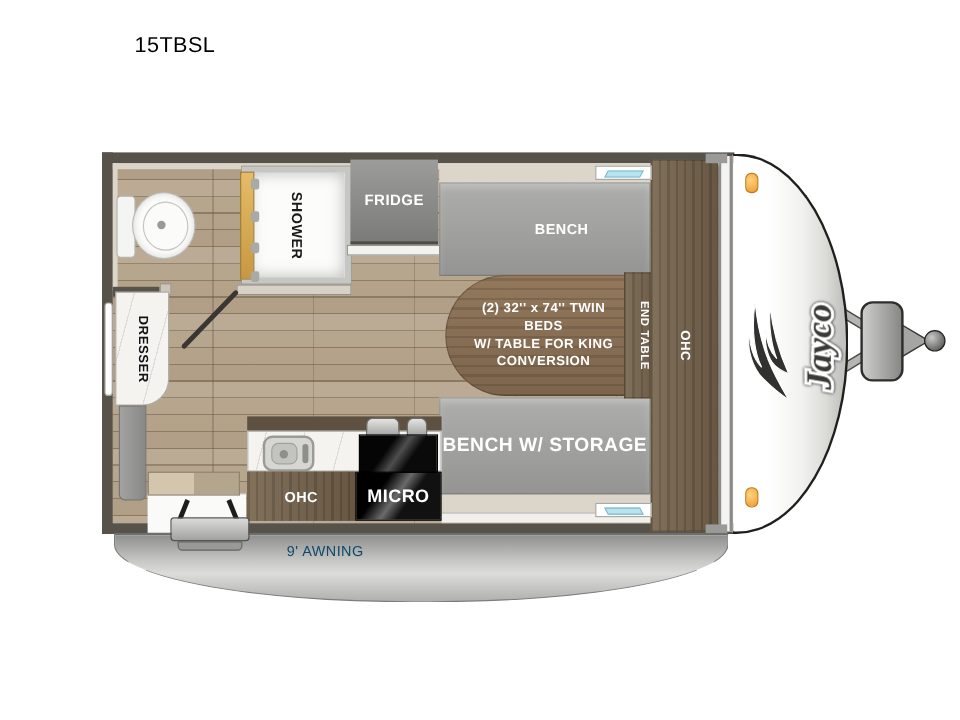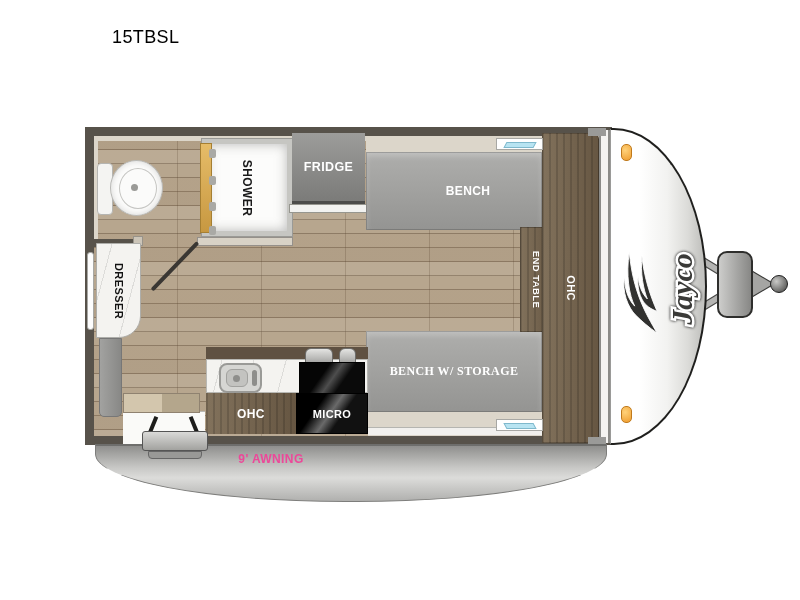--- a/index.html
+++ b/index.html
@@ -86,21 +86,26 @@
 
   <div class="abs flexc" style="left:292px;top:133px;width:73px;height:71px;background:linear-gradient(180deg,#9c9c9a,#7b7b79);border-bottom:3px solid #4c4c4a;align-items:center;">
     <span class="lbl" style="font-size:12.5px;">FRIDGE</span>
   </div>
   <div class="abs" style="left:289px;top:204px;width:78px;height:9px;background:#f2f2f0;border:1px solid #96968f;"></div>
 
   <div class="abs flexc fabric" style="left:366px;top:152px;width:176px;height:78px;">
     <span class="lbl" style="font-size:12px;margin-left:28px;">BENCH</span>
   </div>
   <div class="abs flexc fabric" style="left:366px;top:331px;width:176px;height:81px;">
-    <span class="lbl" style="font-size:12px;font-family:Liberation Serif, serif;">BENCH W/ STORAGE</span>
+    <span class="lbl" style="font-size:16px;">BENCH W/ STORAGE</span>
+  </div>
+  <div class="abs flexc wood-h" style="left:371px;top:229px;width:150px;height:101px;border-radius:51px 0 0 51px;box-shadow:inset 0 0 0 1px rgba(0,0,0,.2);">
+    <span class="lbl pre" style="font-size:11px;line-height:1.35;padding-left:14px;">(2) 32'' x 74'' TWIN BEDS
+W/ TABLE FOR KING
+CONVERSION</span>
   </div>
   <div class="abs flexc vlabel wood-v" style="left:520px;top:227px;width:33px;height:105px;box-shadow:inset 0 0 0 1px rgba(0,0,0,.25);">
     <span class="lbl" style="font-size:9.5px;">END TABLE</span>
   </div>
 
   <div class="abs flexc vlabel wood-v" style="left:542px;top:133px;width:57px;height:310px;border-radius:0 6px 6px 0;box-shadow:inset 0 0 0 1px rgba(0,0,0,.22);">
     <span class="lbl" style="font-size:11px;">OHC</span>
   </div>
   <div class="abs" style="left:599px;top:130px;width:11px;height:313px;background:#f4f3f1;border-left:2px solid #8b8b88;border-right:2px solid #8b8b88;"></div>
 
@@ -124,31 +129,31 @@
     <div class="abs" style="left:12px;top:10px;width:7px;height:7px;background:#8e8e8b;border-radius:50%;"></div>
     <div class="abs" style="left:31px;top:5px;width:5px;height:16px;background:#8e8e8b;border-radius:3px;"></div>
   </div>
   <div class="abs" style="left:305px;top:348px;width:28px;height:18px;background:linear-gradient(180deg,#e4e4e2,#9a9a98);border:1px solid #6e6e6c;border-radius:6px 6px 2px 2px;"></div>
   <div class="abs" style="left:339px;top:348px;width:17px;height:18px;background:linear-gradient(180deg,#e4e4e2,#9a9a98);border:1px solid #6e6e6c;border-radius:6px 6px 2px 2px;"></div>
   <div class="abs" style="left:299px;top:362px;width:66px;height:34px;background:linear-gradient(125deg,#050505 35%,#4e4e4e 50%,#0a0a0a 65%);border:1px solid #000;"></div>
   <div class="abs flexc wood-v" style="left:206px;top:393px;width:90px;height:41px;">
     <span class="lbl" style="font-size:12px;">OHC</span>
   </div>
   <div class="abs flexc" style="left:296px;top:393px;width:72px;height:41px;background:linear-gradient(125deg,#000 30%,#6a6a6a 48%,#111 62%);border:1px solid #000;">
-    <span class="lbl" style="font-size:11px;">MICRO</span>
+    <span class="lbl" style="font-size:15px;">MICRO</span>
   </div>
 
   <div class="abs" style="left:123px;top:411px;width:82px;height:33px;background:#fafaf8;border-top:1px solid #b9b9b4;"></div>
   <div class="abs" style="left:123px;top:393px;width:77px;height:20px;background:linear-gradient(90deg,#d3c6ad 0 50%,#b4a68c 50%);border:1px solid #8f8270;"></div>
 
   <div class="abs" style="left:95px;top:444px;width:512px;height:58px;z-index:4;
               background:linear-gradient(180deg,#8f8f8d 0%,#c6c6c4 38%,#dcdcda 58%,#b0b0ae 100%);
               border:1px solid #7d7d7b;border-top:2px solid #6e6e6c;
               border-radius:0 0 250px 250px / 0 0 48px 48px;"></div>
-  <div class="abs" style="left:225px;top:452px;width:92px;text-align:center;font-size:12px;font-weight:bold;color:#ec4899;letter-spacing:.4px;z-index:5;">9' AWNING</div>
+  <div class="abs" style="left:225px;top:452px;width:92px;text-align:center;font-size:12px;font-weight:normal;color:#0c4a6e;letter-spacing:.4px;z-index:5;">9' AWNING</div>
 
   <div class="abs" style="left:151px;top:416px;width:4px;height:18px;background:#1d1d1b;transform:rotate(22deg);z-index:6;"></div>
   <div class="abs" style="left:192px;top:416px;width:4px;height:18px;background:#1d1d1b;transform:rotate(-22deg);z-index:6;"></div>
   <div class="abs" style="left:142px;top:431px;width:66px;height:20px;background:linear-gradient(180deg,#dadad8,#a2a29f);border:1px solid #555;border-radius:3px;z-index:6;"></div>
   <div class="abs" style="left:148px;top:451px;width:54px;height:8px;background:#99999六;background:#999997;border:1px solid #666;border-radius:0 0 4px 4px;z-index:6;"></div>
 
   <div class="abs" style="left:610px;top:128px;width:97px;height:317px;z-index:2;
               background:linear-gradient(90deg,#ffffff 30%,#f2f2f0 60%,#dbdbd8 82%,#c3c3c0 96%);
               border:2px solid #1f1f1d;border-left:1px solid #9a9a98;
               border-radius:0 94px 94px 0 / 0 160px 160px 0;"></div>

